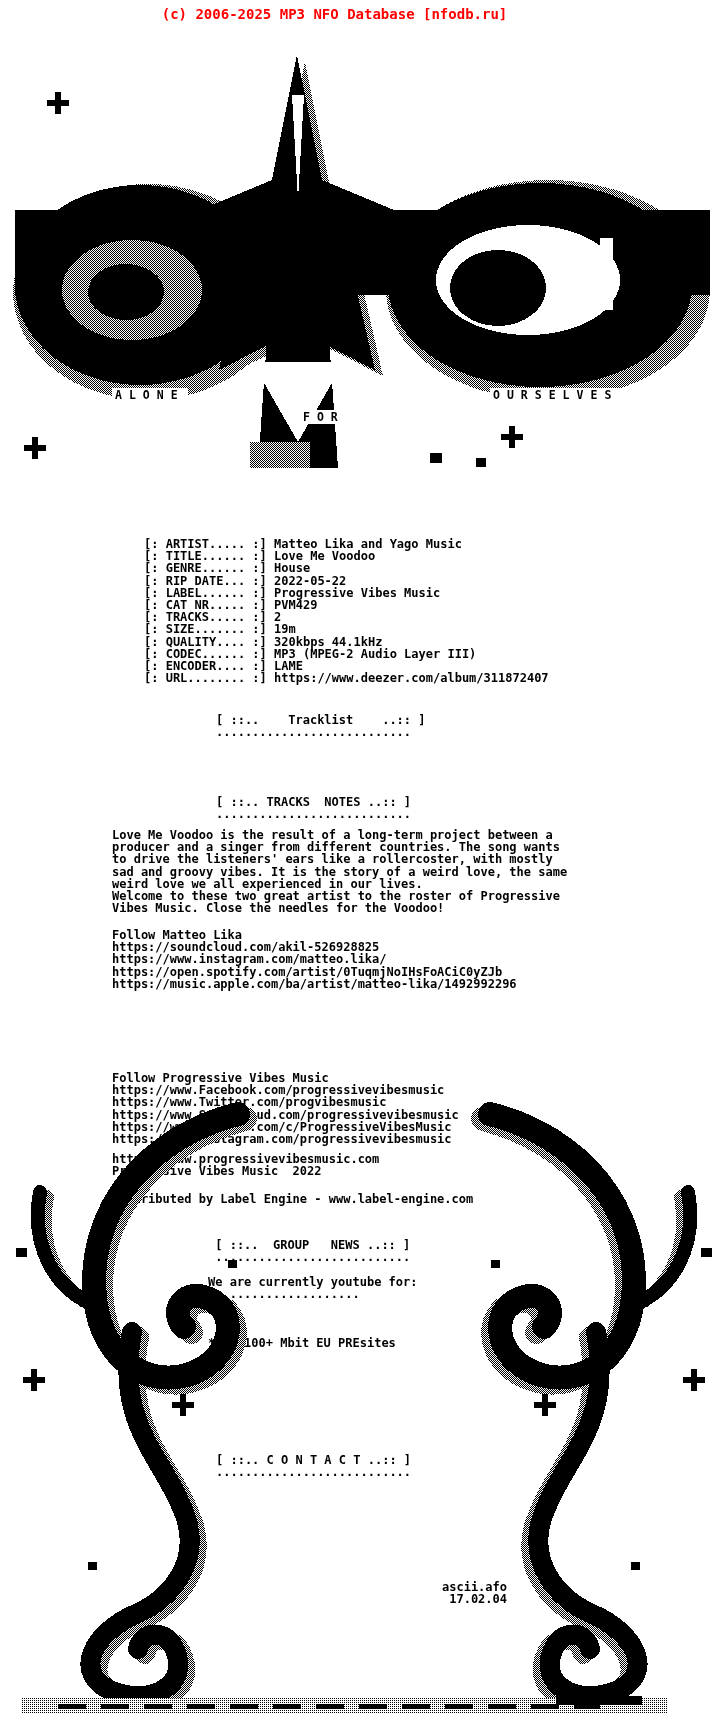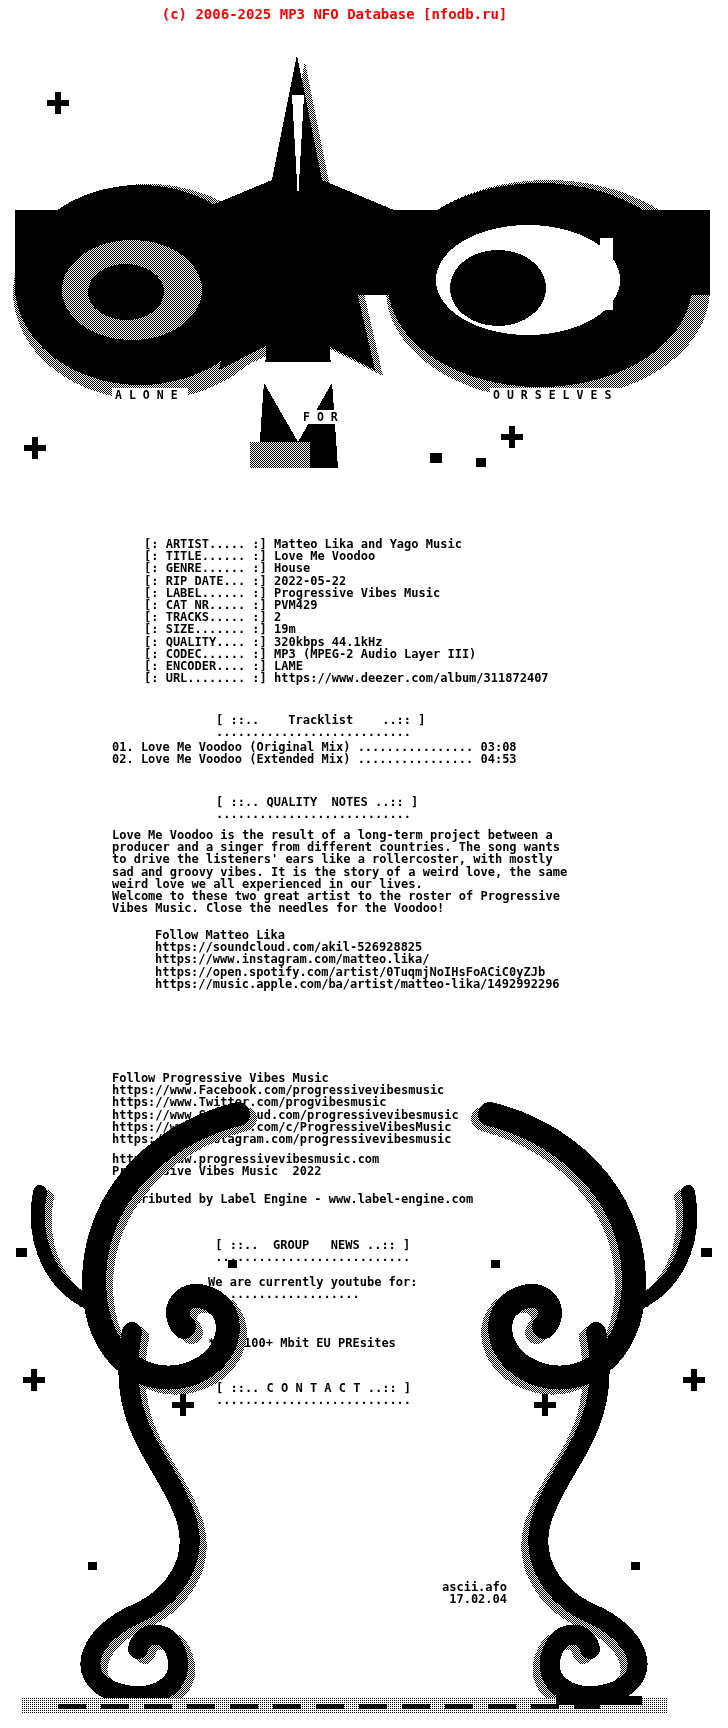--- a/index.html
+++ b/index.html
@@ -89,35 +89,33 @@
 [: TRACKS..... :] 2
 [: SIZE....... :] 19m
 [: QUALITY.... :] 320kbps 44.1kHz
 [: CODEC...... :] MP3 (MPEG-2 Audio Layer III)
 [: ENCODER.... :] LAME
 [: URL........ :] https://www.deezer.com/album/311872407</pre>
 
   <pre class="nfo" style="left:216px;top:714px;">[ ::..    Tracklist    ..:: ]
 ...........................</pre>
 
-  <pre class="nfo" style="left:112px;top:741px;">01. Love Me Voodoo (Original Mix) ................ 03:08
-02. Love Me Voodoo (Extended Mix) ................ 04:53</pre>
 
-  <pre class="nfo" style="left:216px;top:796px;">[ ::.. QUALITY  NOTES ..:: ]
+  <pre class="nfo" style="left:216px;top:796px;">[ ::.. TRACKS  NOTES ..:: ]
 ...........................</pre>
 
   <pre class="nfo" style="left:112px;top:829px;">Love Me Voodoo is the result of a long-term project between a
 producer and a singer from different countries. The song wants
 to drive the listeners' ears like a rollercoster, with mostly
 sad and groovy vibes. It is the story of a weird love, the same
 weird love we all experienced in our lives.
 Welcome to these two great artist to the roster of Progressive
 Vibes Music. Close the needles for the Voodoo!</pre>
 
-  <pre class="nfo" style="left:112px;top:929px;margin-left:43px;">Follow Matteo Lika
+  <pre class="nfo" style="left:112px;top:929px;">Follow Matteo Lika
 https://soundcloud.com/akil-526928825
 https://www.instagram.com/matteo.lika/
 https://open.spotify.com/artist/0TuqmjNoIHsFoACiC0yZJb
 https://music.apple.com/ba/artist/matteo-lika/1492992296</pre>
 
 
   <pre class="nfo" style="left:112px;top:1072px;">Follow Progressive Vibes Music
 https://www.Facebook.com/progressivevibesmusic
 https://www.Twitter.com/progvibesmusic
 https://www.Soundcloud.com/progressivevibesmusic
@@ -132,21 +130,21 @@
   <pre class="nfo" style="left:208px;top:1239px;"> [ ::..  GROUP   NEWS ..:: ]
  ...........................
 
 We are currently youtube for:
    ..................
 
 
 
 *    100+ Mbit EU PREsites</pre>
 
-  <pre class="nfo" style="left:216px;top:1382px;">[ ::.. C O N T A C T ..:: ]
+  <pre class="nfo" style="left:216px;top:1454px;">[ ::.. C O N T A C T ..:: ]
 ...........................</pre>
 
 
   <svg id="bottom-art" width="728" height="620" viewBox="0 0 728 620" shape-rendering="crispEdges">
     <g id="swirl-left">
       <g transform="translate(7,5)" fill="none" stroke="url(#d50)" stroke-linecap="round">
         <path d="M 238,14 C 150,36 86,108 95,198 C 102,266 158,294 203,268 C 236,248 236,206 204,197 C 182,191 170,212 184,227" stroke-width="24"></path>
         <path d="M 132,232 C 114,328 166,358 186,418 C 200,462 172,498 136,514 C 92,533 72,574 112,591 C 152,607 190,584 175,550 C 167,529 142,530 138,549" stroke-width="20"></path>
         <path d="M 40,92 C 30,148 56,190 96,206" stroke-width="14"></path>
       </g>

